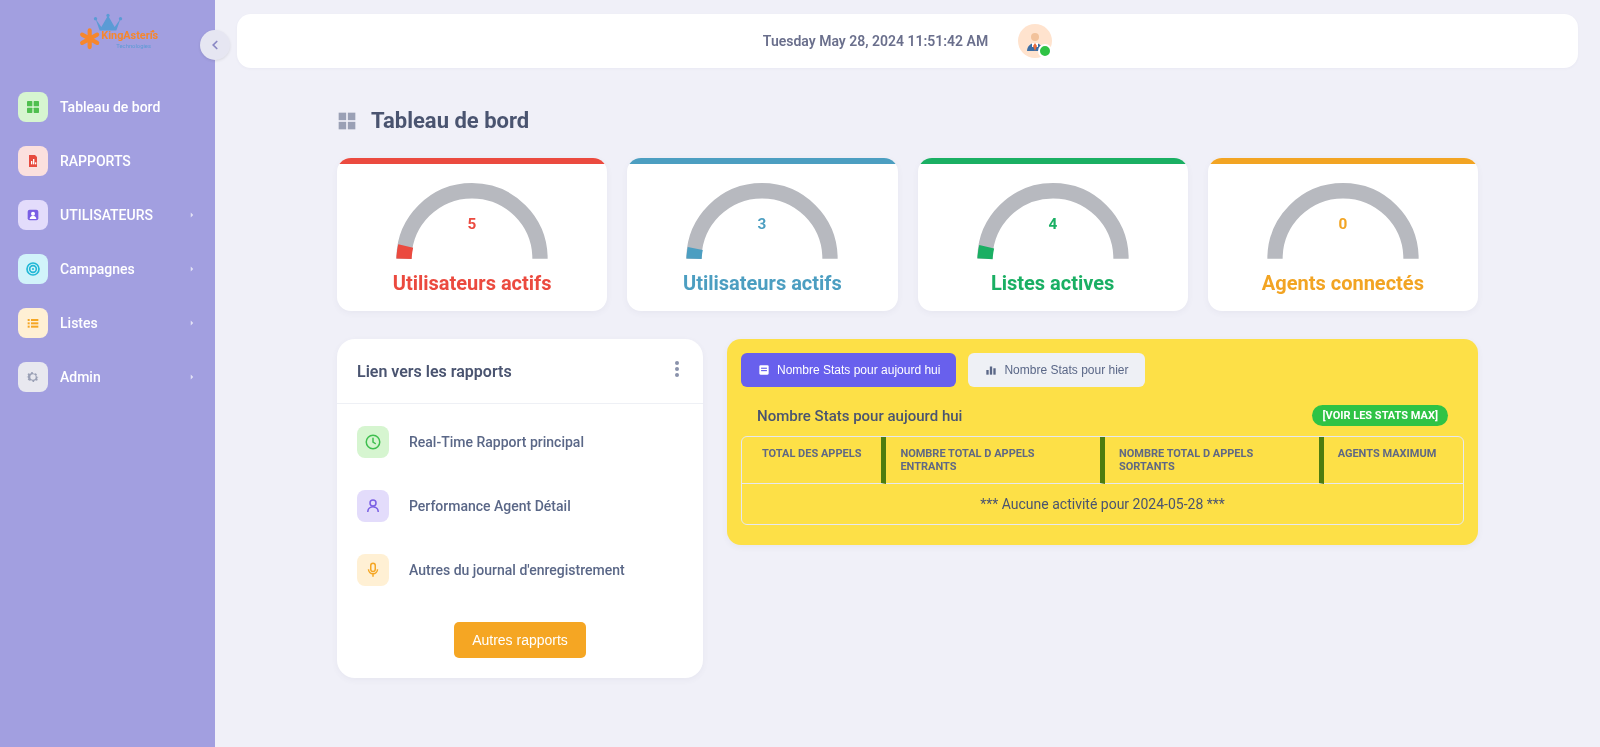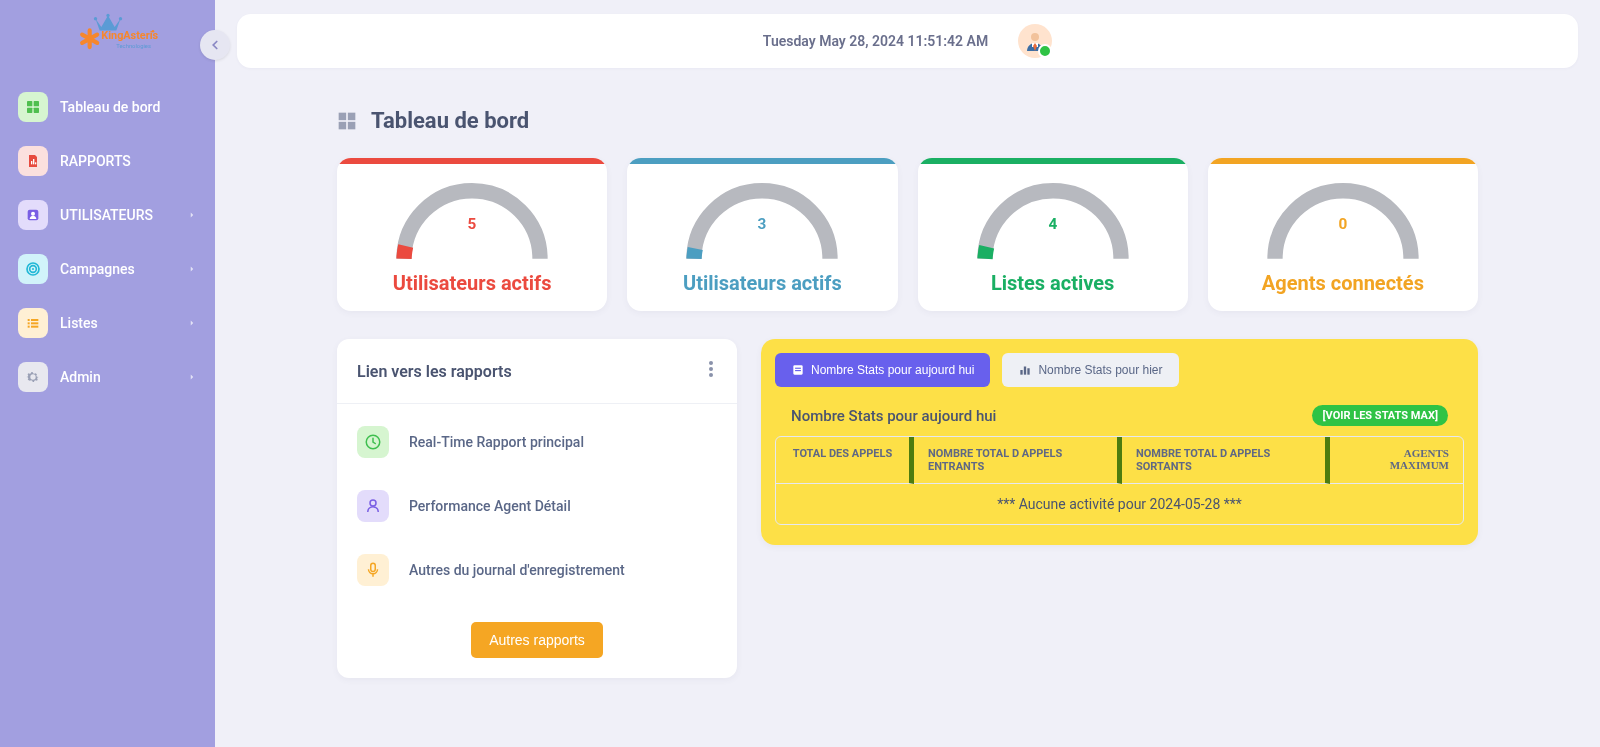--- a/index.html
+++ b/index.html
@@ -113,23 +113,23 @@
 .gauge-svg { width: 180px; height: 85px; }
 .gauge-val { font-size:18px; font-weight:700; }
 .gauge-card .gtitle { text-align:center; font-weight:700; font-size:20px; margin-top:8px; }
 .gtitle.red { color:#eb4a3f; }
 .gtitle.blue { color:#4c9ec1; }
 .gtitle.green { color:#1aaf63; }
 .gtitle.orange { color:#f2a423; }
 
 .lower-row { display:flex; gap:24px; margin-top:28px; align-items:flex-start; }
 .report-links {
-  width: 400px;
+  width: 366px;
   background:#fff;
-  border-radius:12px;
+  border-radius:18px;
   box-shadow: 0 2px 6px rgba(80,80,120,0.06);
 }
 .rl-head { display:flex; align-items:center; justify-content:space-between; padding: 18px 20px; border-bottom:1px solid #eef0f5;}
 .rl-title { font-size:16px; font-weight:600; color:#4a5470;}
 .dots-btn { cursor:pointer; padding:4px;}
 .dots-btn svg { width:4px; height:16px; fill:#8a92ab;}
 .rl-list { padding: 6px 14px 20px 14px;}
 .rl-item { display:flex; align-items:center; padding:16px 6px; cursor:pointer;text-align:center;}
 .rl-icon { width:32px; height:32px; border-radius:8px; display:flex; align-items:center; justify-content:center; margin-right:20px;}
 .rl-icon.green { background:#d6f5d0; }
@@ -167,21 +167,21 @@
 .stats-table { border:1px solid #e6e8f0; border-radius:6px; }
 .st-head-row { display:flex;}
 .st-head-row > div {
   flex:1; padding:10px 14px;
   font-size:11px; font-weight:700; color:#5f6884;
   border-right:5px solid #4d7c0f;
   border-bottom:1px solid #e6e8f0;
   text-align:left;
 }
 .st-head-row > div:first-child { flex:0.6; text-align:center;}
-.st-head-row > div:last-child { border-right:none; flex:0.6; text-align:right;font-family:Liberation Serif, serif;}
+.st-head-row > div:last-child { border-right:none; flex:0.6; text-align:left;}
 .st-body-row { text-align:center; padding:12px; color:#4a5470; font-size:14px;}
 </style>
 </head>
 <body>
 
 <div class="layout">
 
   <aside class="sidebar">
     <div class="logo-wrap">
       <svg class="logo-svg" viewBox="0 0 120 55">

